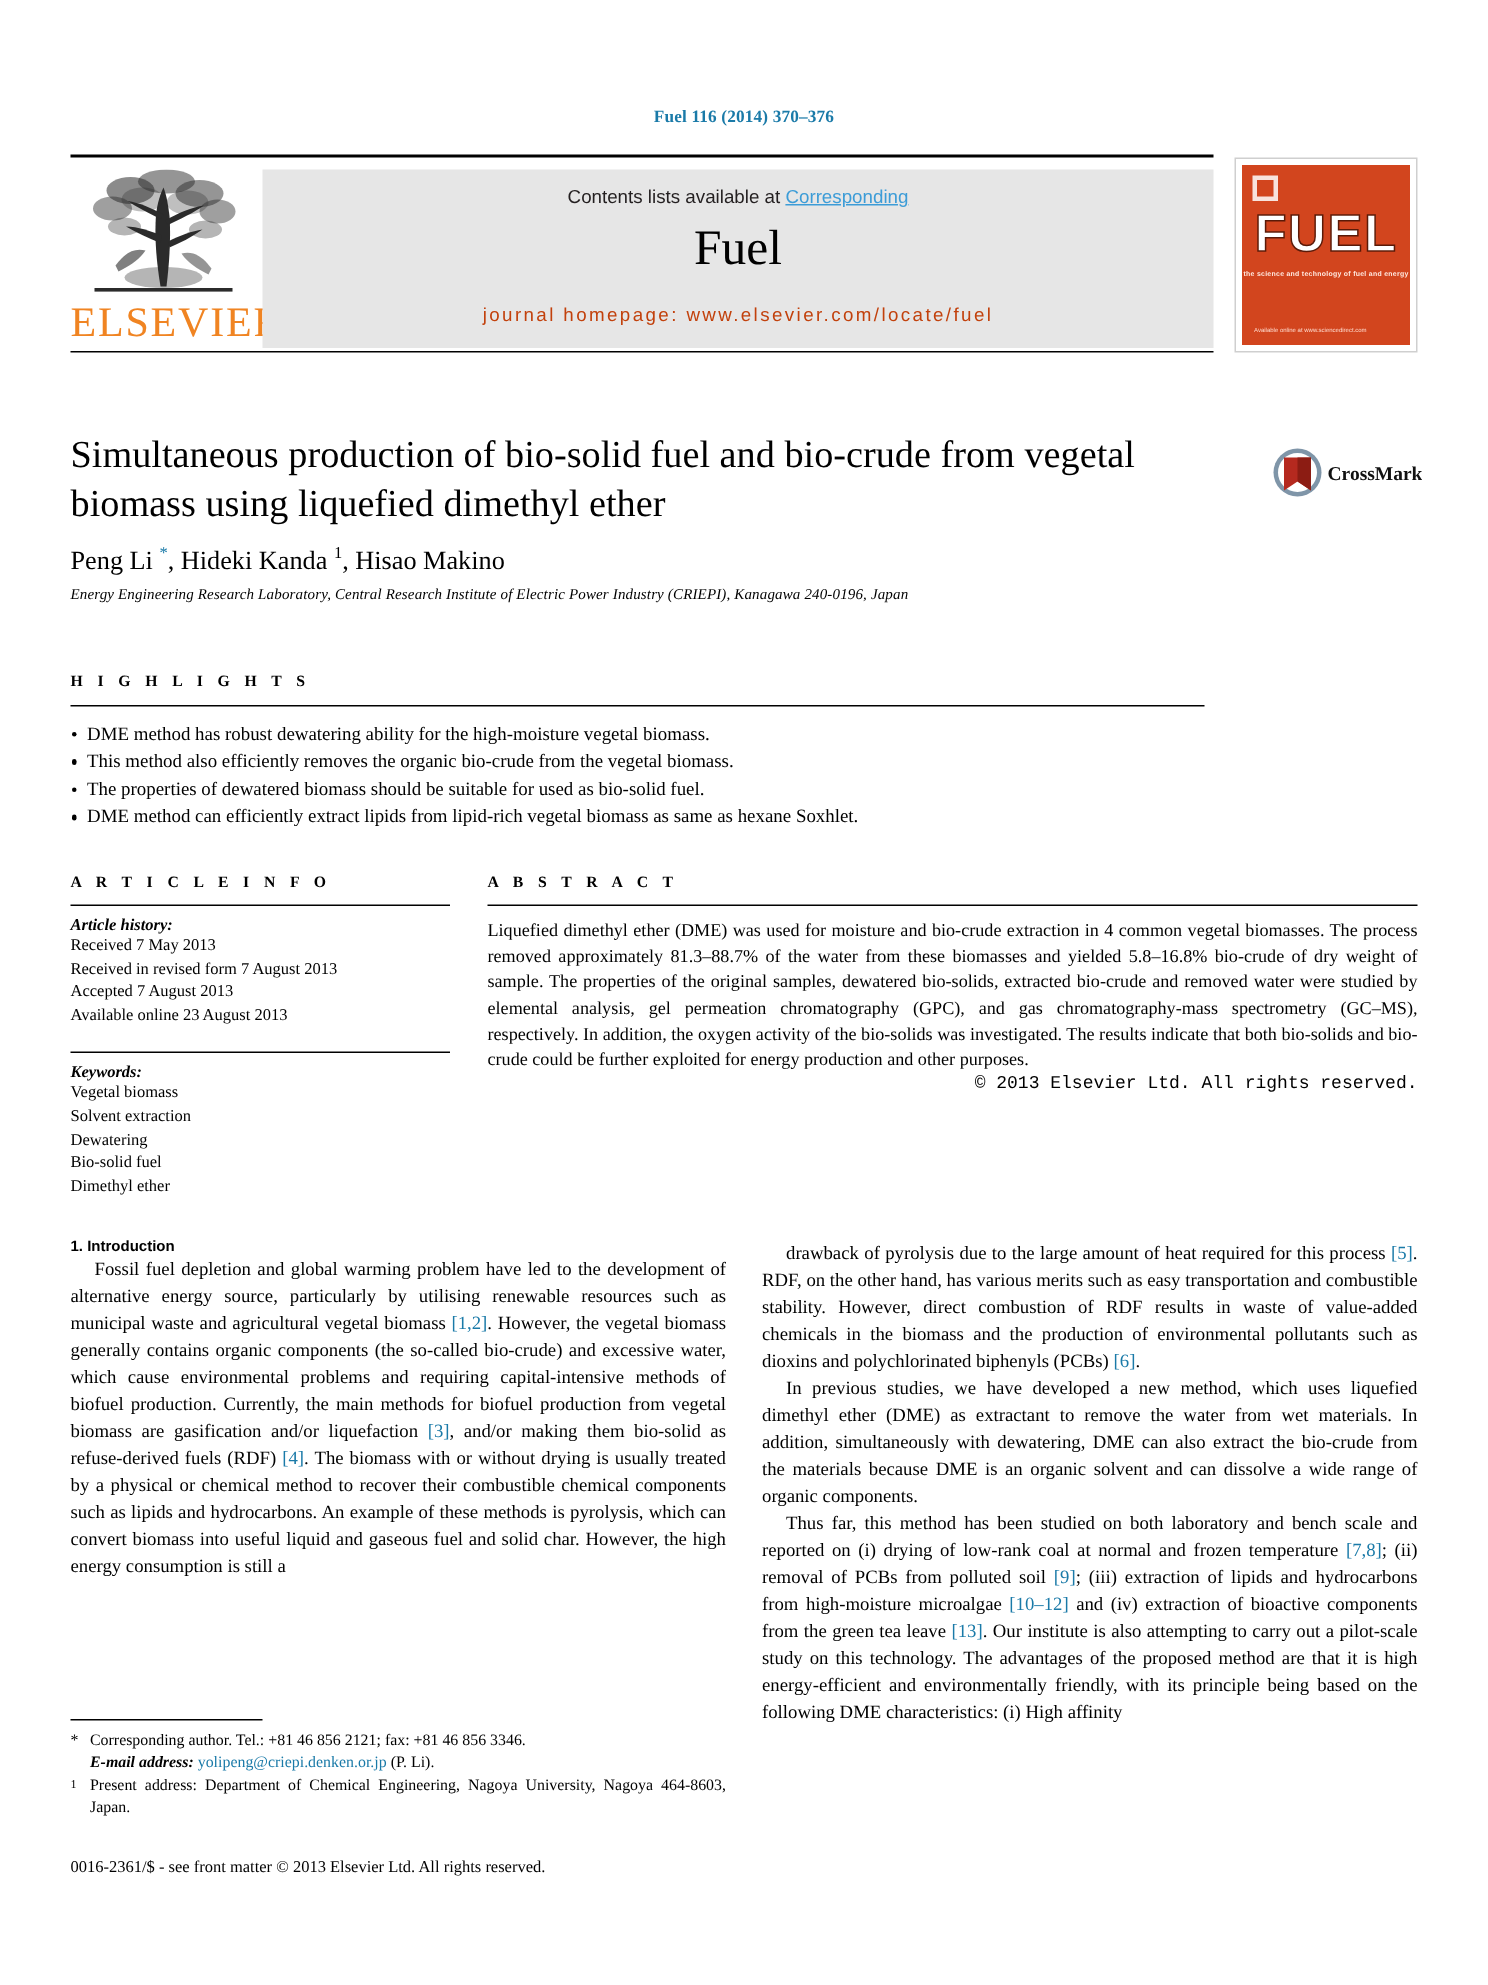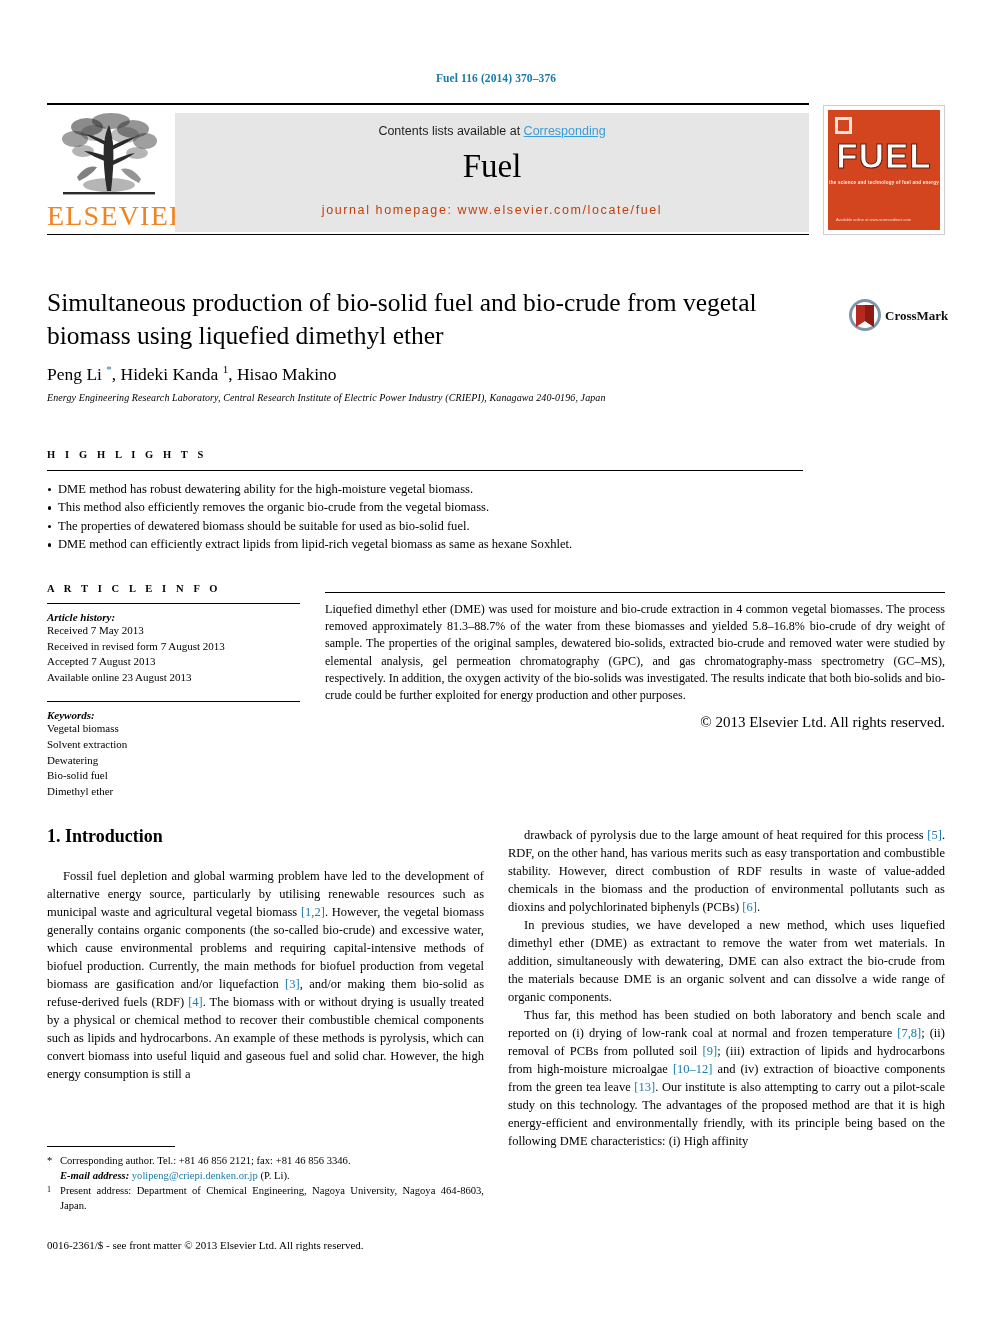--- a/index.html
+++ b/index.html
@@ -302,42 +302,42 @@
   }
   .abstract-text {
     margin-top: 8px;
     font-family: "Liberation Serif", serif;
     font-size: 12.1px;
     line-height: 1.42;
     text-align: justify;
     color: #000;
   }
   .abstract-copy {
-    margin-top: 10px;
-    font-family: Liberation Serif, serif;
-    font-size: 15px;
+    margin-top: 0;
+    font-family: Liberation Mono, monospace;
+    font-size: 12px;
     text-align: right;
   }
 
   
   .col-left {
     position: absolute;
     left: 47px; top: 826px;
     width: 437px;
   }
   .col-right {
     position: absolute;
     left: 508px; top: 826px;
     width: 437px;
   }
   .sec-heading {
-    font-family: Liberation Serif, serif;
-    font-weight: bold;
-    font-size: 18px;
-    margin: 0 0 20px 0;
+    font-family: Liberation Sans, sans-serif;
+    font-weight: bold;
+    font-size: 10px;
+    margin: 0 0 0 0;
   }
   .body-par {
     font-family: "Liberation Serif", serif;
     font-size: 12.5px;
     line-height: 1.44;
     text-align: justify;
     text-indent: 16px;
     margin: 0;
     color: #000;
   }
@@ -494,20 +494,21 @@
     <div class="info-rule2"></div>
     <div class="info-sub">Keywords:</div>
     <div class="info-line">Vegetal biomass</div>
     <div class="info-line">Solvent extraction</div>
     <div class="info-line">Dewatering</div>
     <div class="info-line">Bio-solid fuel</div>
     <div class="info-line">Dimethyl ether</div>
   </div>
 
   <div class="abstract-col">
+    <div class="sec-label">A B S T R A C T</div>
     <div class="rule"></div>
     <div class="abstract-text">Liquefied dimethyl ether (DME) was used for moisture and bio-crude extraction in 4 common vegetal biomasses. The process removed approximately 81.3–88.7% of the water from these biomasses and yielded 5.8–16.8% bio-crude of dry weight of sample. The properties of the original samples, dewatered bio-solids, extracted bio-crude and removed water were studied by elemental analysis, gel permeation chromatography (GPC), and gas chromatography-mass spectrometry (GC–MS), respectively. In addition, the oxygen activity of the bio-solids was investigated. The results indicate that both bio-solids and bio-crude could be further exploited for energy production and other purposes.</div>
     <div class="abstract-copy">© 2013 Elsevier Ltd. All rights reserved.</div>
   </div>
 
   <div class="col-left">
     <h2 class="sec-heading">1. Introduction</h2>
     <p class="body-par">Fossil fuel depletion and global warming problem have led to the development of alternative energy source, particularly by utilising renewable resources such as municipal waste and agricultural vegetal biomass <span class="ref">[1,2]</span>. However, the vegetal biomass generally contains organic components (the so-called bio-crude) and excessive water, which cause environmental problems and requiring capital-intensive methods of biofuel production. Currently, the main methods for biofuel production from vegetal biomass are gasification and/or liquefaction <span class="ref">[3]</span>, and/or making them bio-solid as refuse-derived fuels (RDF) <span class="ref">[4]</span>. The biomass with or without drying is usually treated by a physical or chemical method to recover their combustible chemical components such as lipids and hydrocarbons. An example of these methods is pyrolysis, which can convert biomass into useful liquid and gaseous fuel and solid char. However, the high energy consumption is still a</p>
   </div>
 

